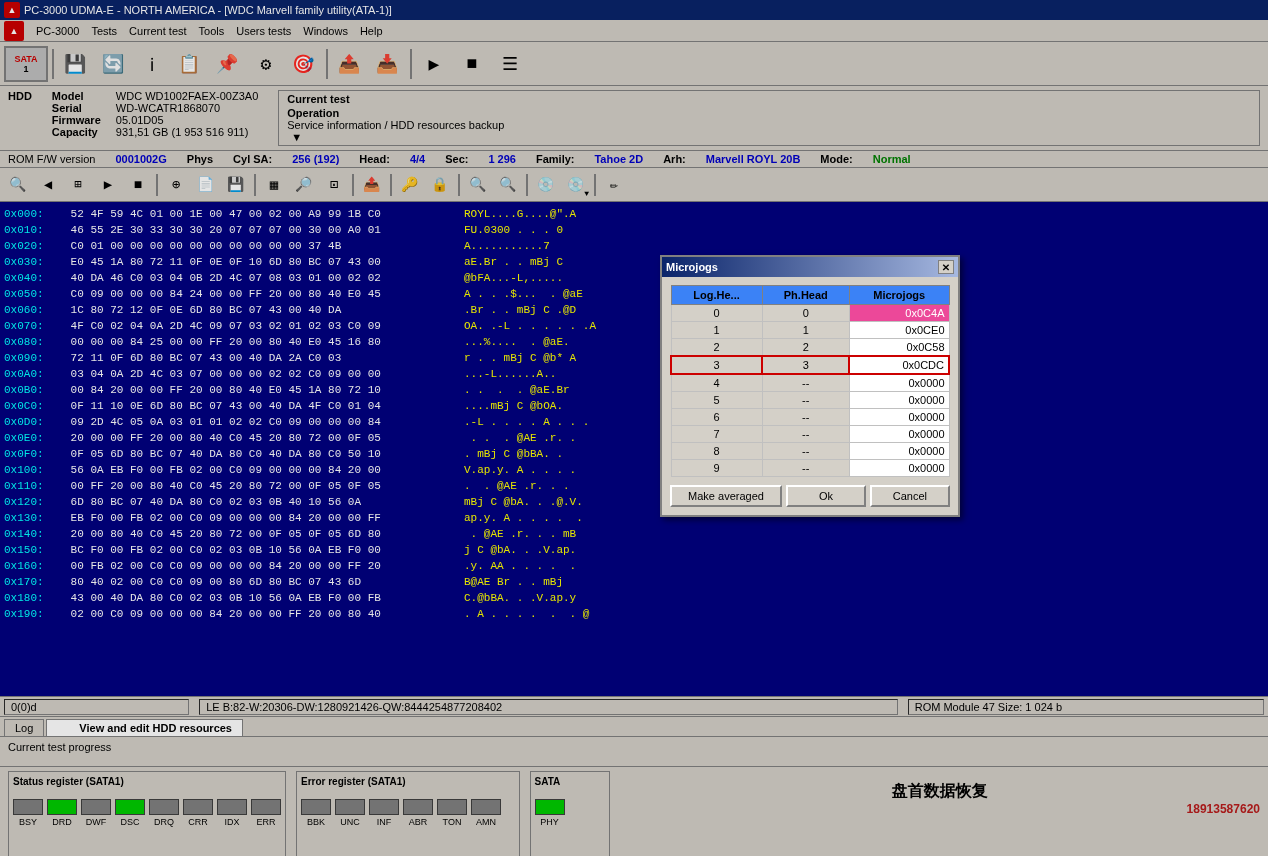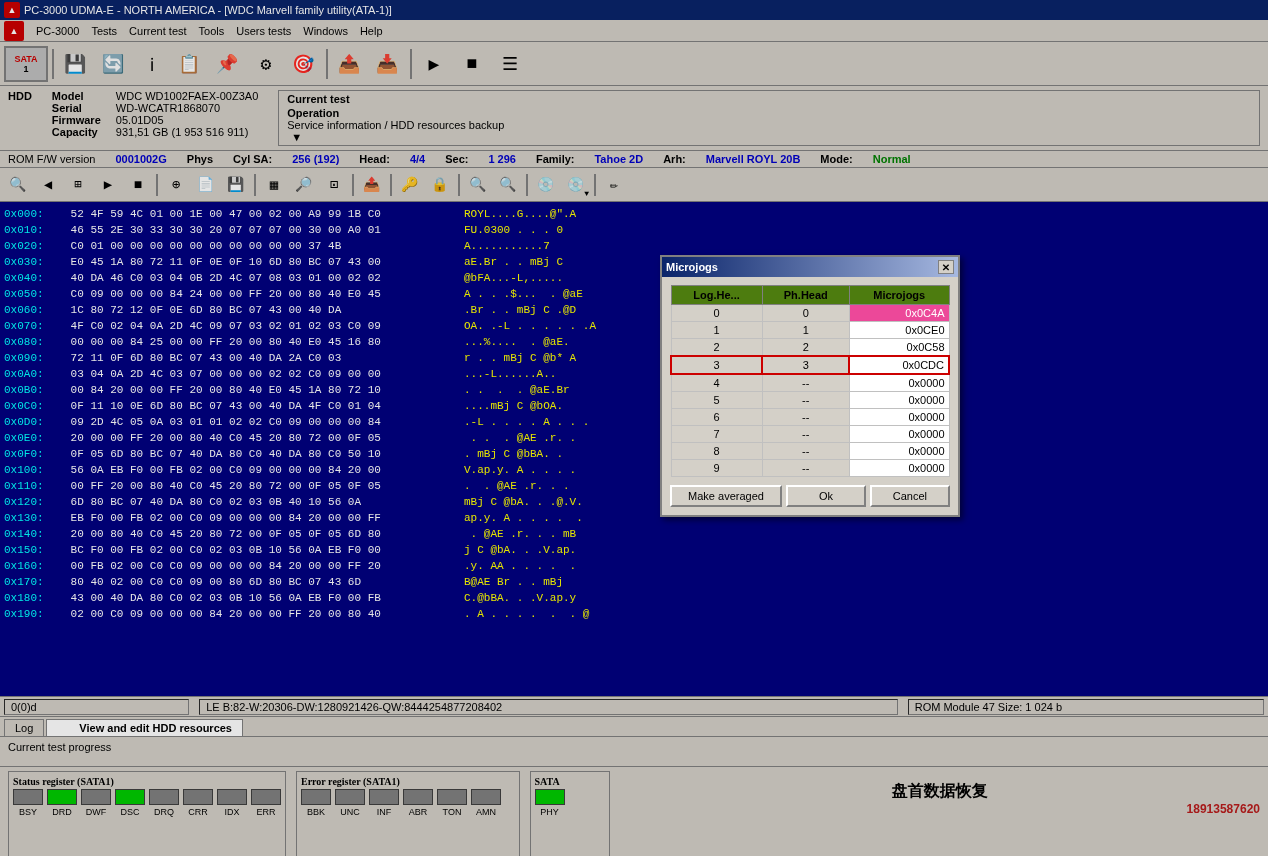--- a/index.html
+++ b/index.html
@@ -49,21 +49,21 @@
     #bottom-tabs { background: #d4d0c8; height: 20px; display: flex; align-items: flex-end; padding: 0 4px; border-top: 1px solid #808080; font-family: 'Tahoma', sans-serif; font-size: 11px; }
     .tab { padding: 2px 10px; background: #d4d0c8; border: 1px solid #808080; border-bottom: none; cursor: pointer; margin-right: 2px; }
     .tab.active { background: white; font-weight: bold; padding-left: 32px; }
     
     
     #progress-area { background: #d4d0c8; padding: 4px 8px; height: 30px; font-family: 'Tahoma', sans-serif; font-size: 11px; border-top: 1px solid #808080; }
     
     
     #status-regs { background: #d4d0c8; height: 120px; display: flex; padding: 4px 8px; gap: 10px; border-top: 1px solid #808080; }
     .reg-group { border: 1px solid #808080; padding: 4px; flex: 1; }
-    .reg-group-title { font-family: Liberation Serif, serif; font-size: 10px; font-weight: bold; margin-bottom: 2px; }
+    .reg-group-title { font-family: Liberation Sans, sans-serif; font-size: 10px; font-weight: bold; margin-bottom: 12px; }
     .reg-indicators { display: flex; gap: 4px; align-items: center; }
     .indicator { display: flex; flex-direction: column; align-items: center; gap: 2px; }
     .indicator-light { width: 30px; height: 16px; border: 1px solid #404040; }
     .indicator-light.gray { background: #808080; }
     .indicator-light.green { background: #00cc00; }
     .indicator-label { font-family: 'Tahoma', sans-serif; font-size: 9px; }
     .sata-group { border: 1px solid #808080; padding: 4px; width: 80px; }
     
     
     #bottom-status { background: #d4d0c8; height: 20px; display: flex; align-items: center; padding: 0 4px; border-top: 1px solid #808080; font-family: 'Tahoma', sans-serif; font-size: 11px; gap: 10px; }
@@ -77,21 +77,21 @@
     
     #modal-overlay { position: absolute; top: 0; left: 0; width: 100%; height: 100%; background: rgba(0,0,0,0.1); z-index: 100; }
     
     
     #microjogs-dialog { position: absolute; top: 255px; left: 660px; width: 300px; background: #d4d0c8; border: 2px solid #808080; box-shadow: 3px 3px 6px rgba(0,0,0,0.5); z-index: 200; font-family: 'Tahoma', sans-serif; font-size: 11px; }
     .dialog-title-bar { background: linear-gradient(to right, #0a246a, #a6b8e0); color: white; height: 20px; display: flex; align-items: center; justify-content: space-between; padding: 0 4px; }
     .dialog-title-text { font-size: 11px; font-weight: bold; }
     .dialog-close-btn { width: 16px; height: 14px; background: #d4d0c8; border: 1px solid #808080; color: black; font-size: 10px; display: flex; align-items: center; justify-content: center; cursor: pointer; font-weight: bold; }
     .dialog-content { padding: 8px; }
     .dialog-table { width: 100%; border-collapse: collapse; }
-    .dialog-table th { background: #4d7c0f; border: 1px solid #808080; padding: 3px 6px; text-align: center; font-size: 11px; }
+    .dialog-table th { background: #3b82f6; border: 1px solid #808080; padding: 3px 6px; text-align: center; font-size: 11px; }
     .dialog-table td { border: 1px solid #c0c0c0; padding: 2px 4px; text-align: center; font-size: 11px; }
     .dialog-table td.val-input { background: white; text-align: right; }
     .dialog-buttons { display: flex; gap: 4px; margin-top: 8px; justify-content: center; }
     .dialog-btn { padding: 3px 16px; background: #d4d0c8; border: 2px solid; border-color: #ffffff #808080 #808080 #ffffff; cursor: pointer; font-family: 'Tahoma', sans-serif; font-size: 11px; min-width: 80px; }
   </style>
 </head>
 <body>
 
 <div id="modal-overlay"></div>
 

